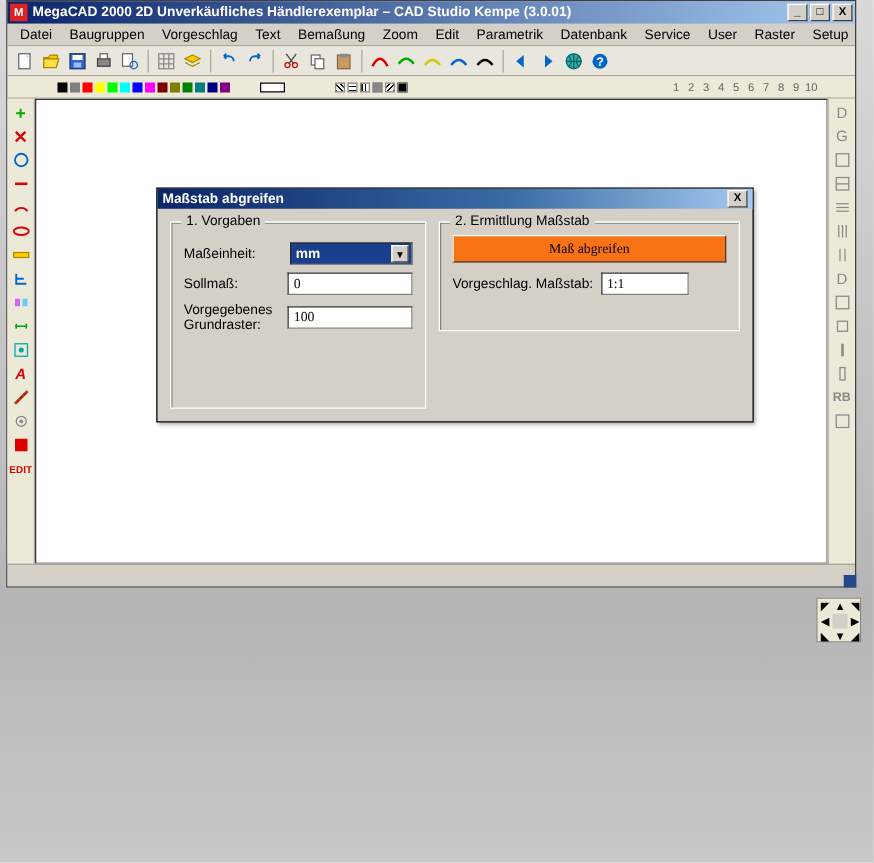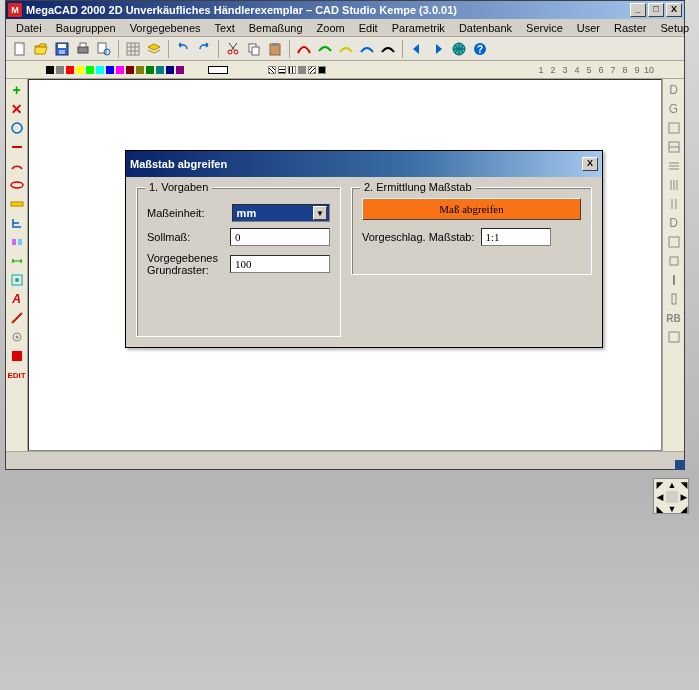--- a/index.html
+++ b/index.html
@@ -147,21 +147,21 @@
   
   .dialog {
     position: absolute;
     left: 125px; top: 150px;
     width: 478px;
     background: #d4d0c8;
     border: 1px solid #000;
     box-shadow: 2px 2px 3px rgba(0,0,0,.3);
   }
   .dlg-title {
-    height: 26px;
+    height: 16px;
     background: linear-gradient(to right, #0a246a 0%, #3a6ea5 60%, #a6caf0 100%);
     color: #fff; font-weight: bold; font-size: 11px;
     display: flex; align-items: center; padding: 0 4px; gap: 36px;
   }
   .dlg-title .txt { flex: 1; }
   .dlg-body {
     padding: 10px;
     display: flex; gap: 10px;
   }
   .grp {
@@ -225,21 +225,21 @@
     <div class="app-icon">M</div>
     <div class="title-text">MegaCAD 2000 2D  Unverkäufliches Händlerexemplar – CAD Studio Kempe  (3.0.01)</div>
     <div class="win-btn">_</div>
     <div class="win-btn">□</div>
     <div class="win-btn">X</div>
   </div>
 
   <div class="menubar">
     <span class="menu-item">Datei</span>
     <span class="menu-item">Baugruppen</span>
-    <span class="menu-item">Vorgegebenes</span>
+    <span class="menu-item">Vorgeschlag</span>
     <span class="menu-item">Text</span>
     <span class="menu-item">Bemaßung</span>
     <span class="menu-item">Zoom</span>
     <span class="menu-item">Edit</span>
     <span class="menu-item">Parametrik</span>
     <span class="menu-item">Datenbank</span>
     <span class="menu-item">Service</span>
     <span class="menu-item">User</span>
     <span class="menu-item">Raster</span>
     <span class="menu-item">Setup</span>

